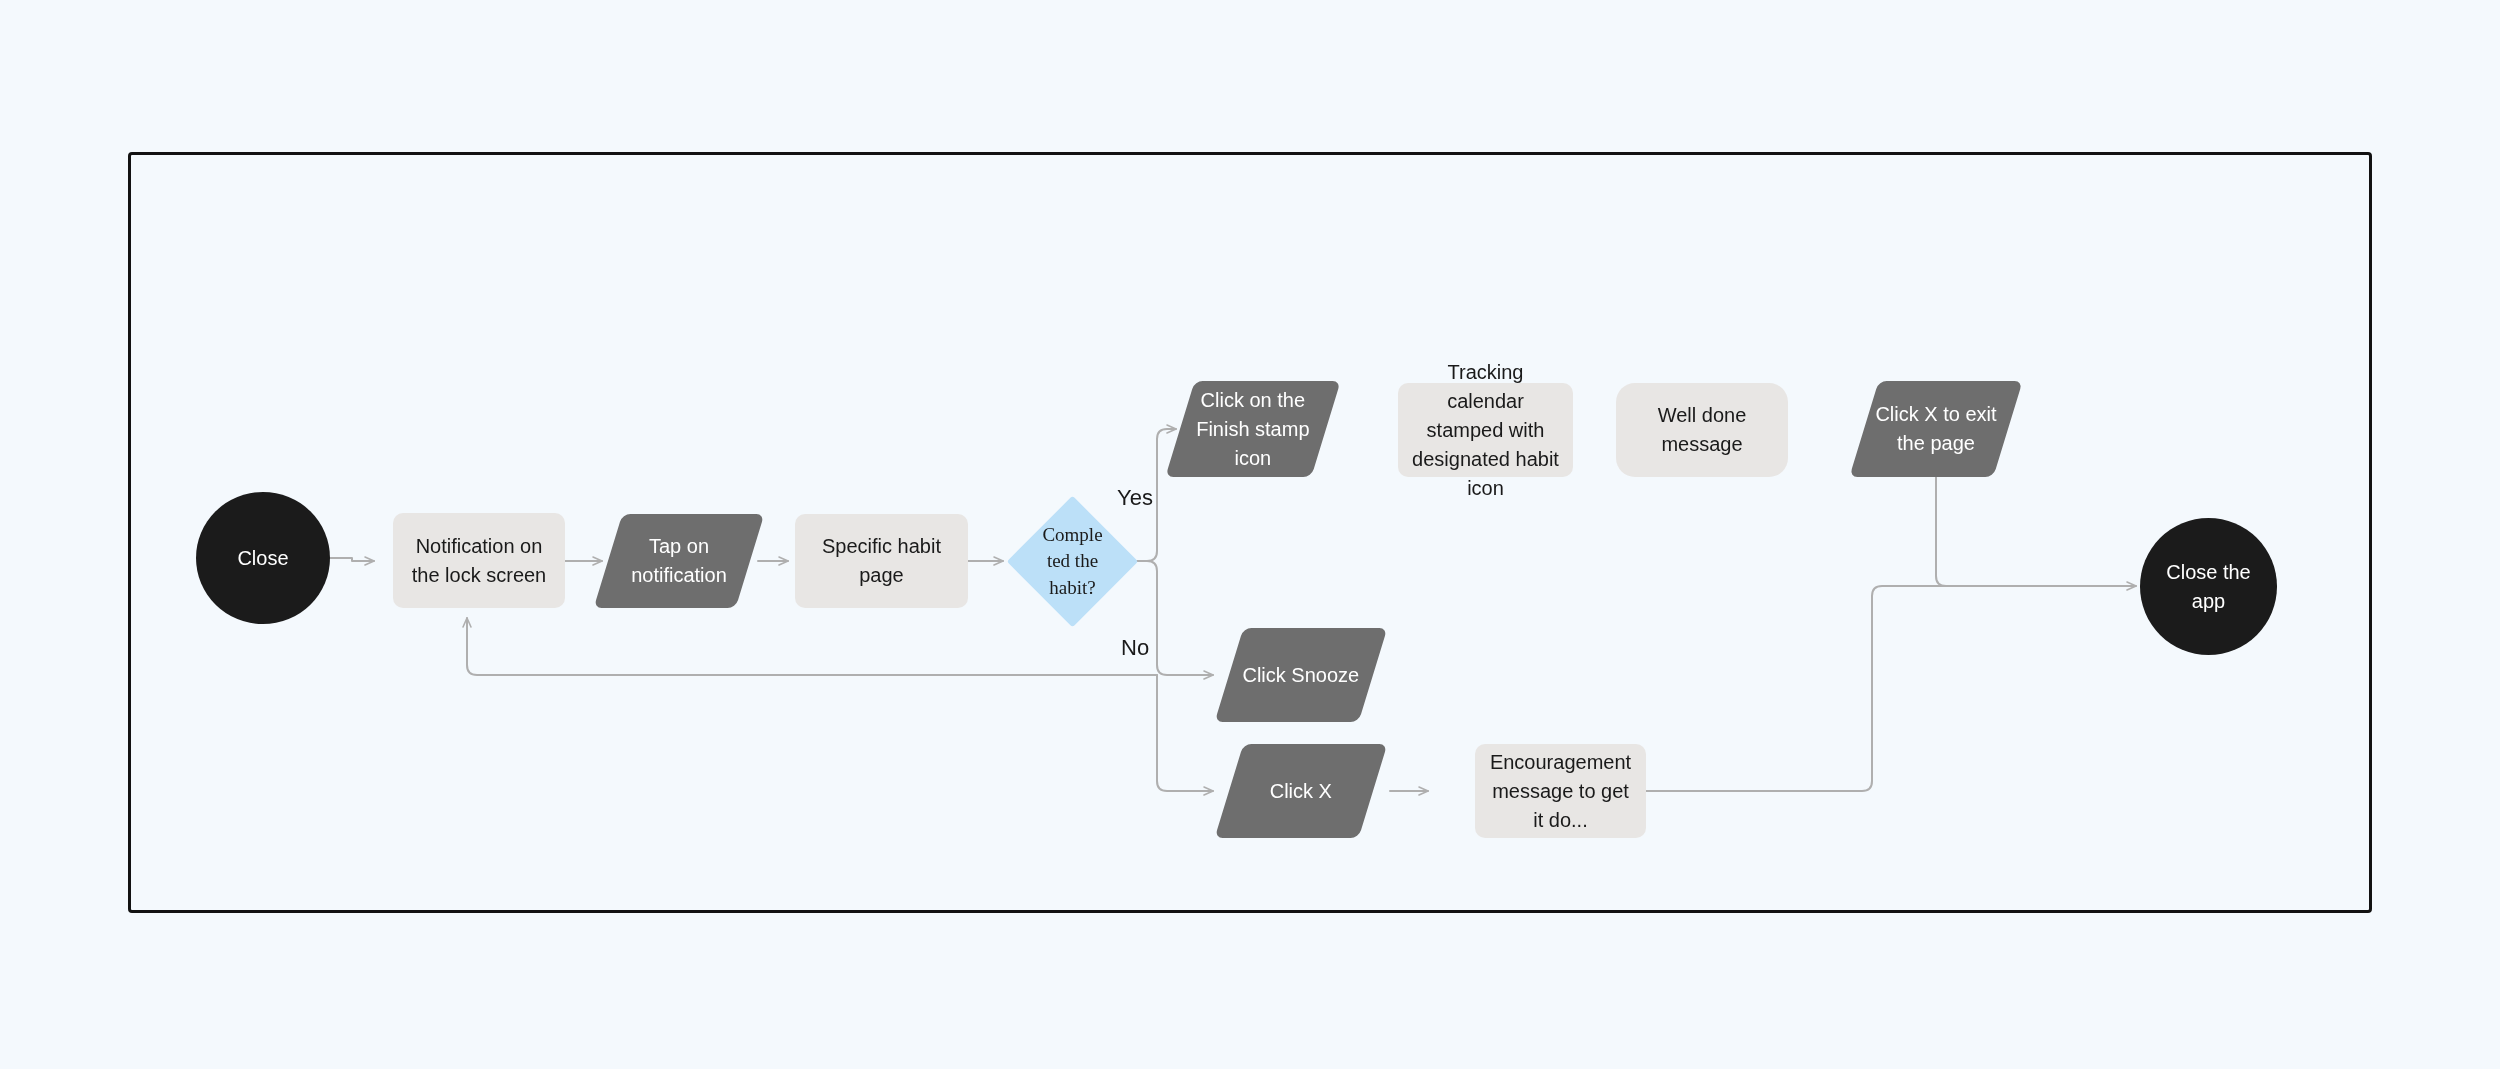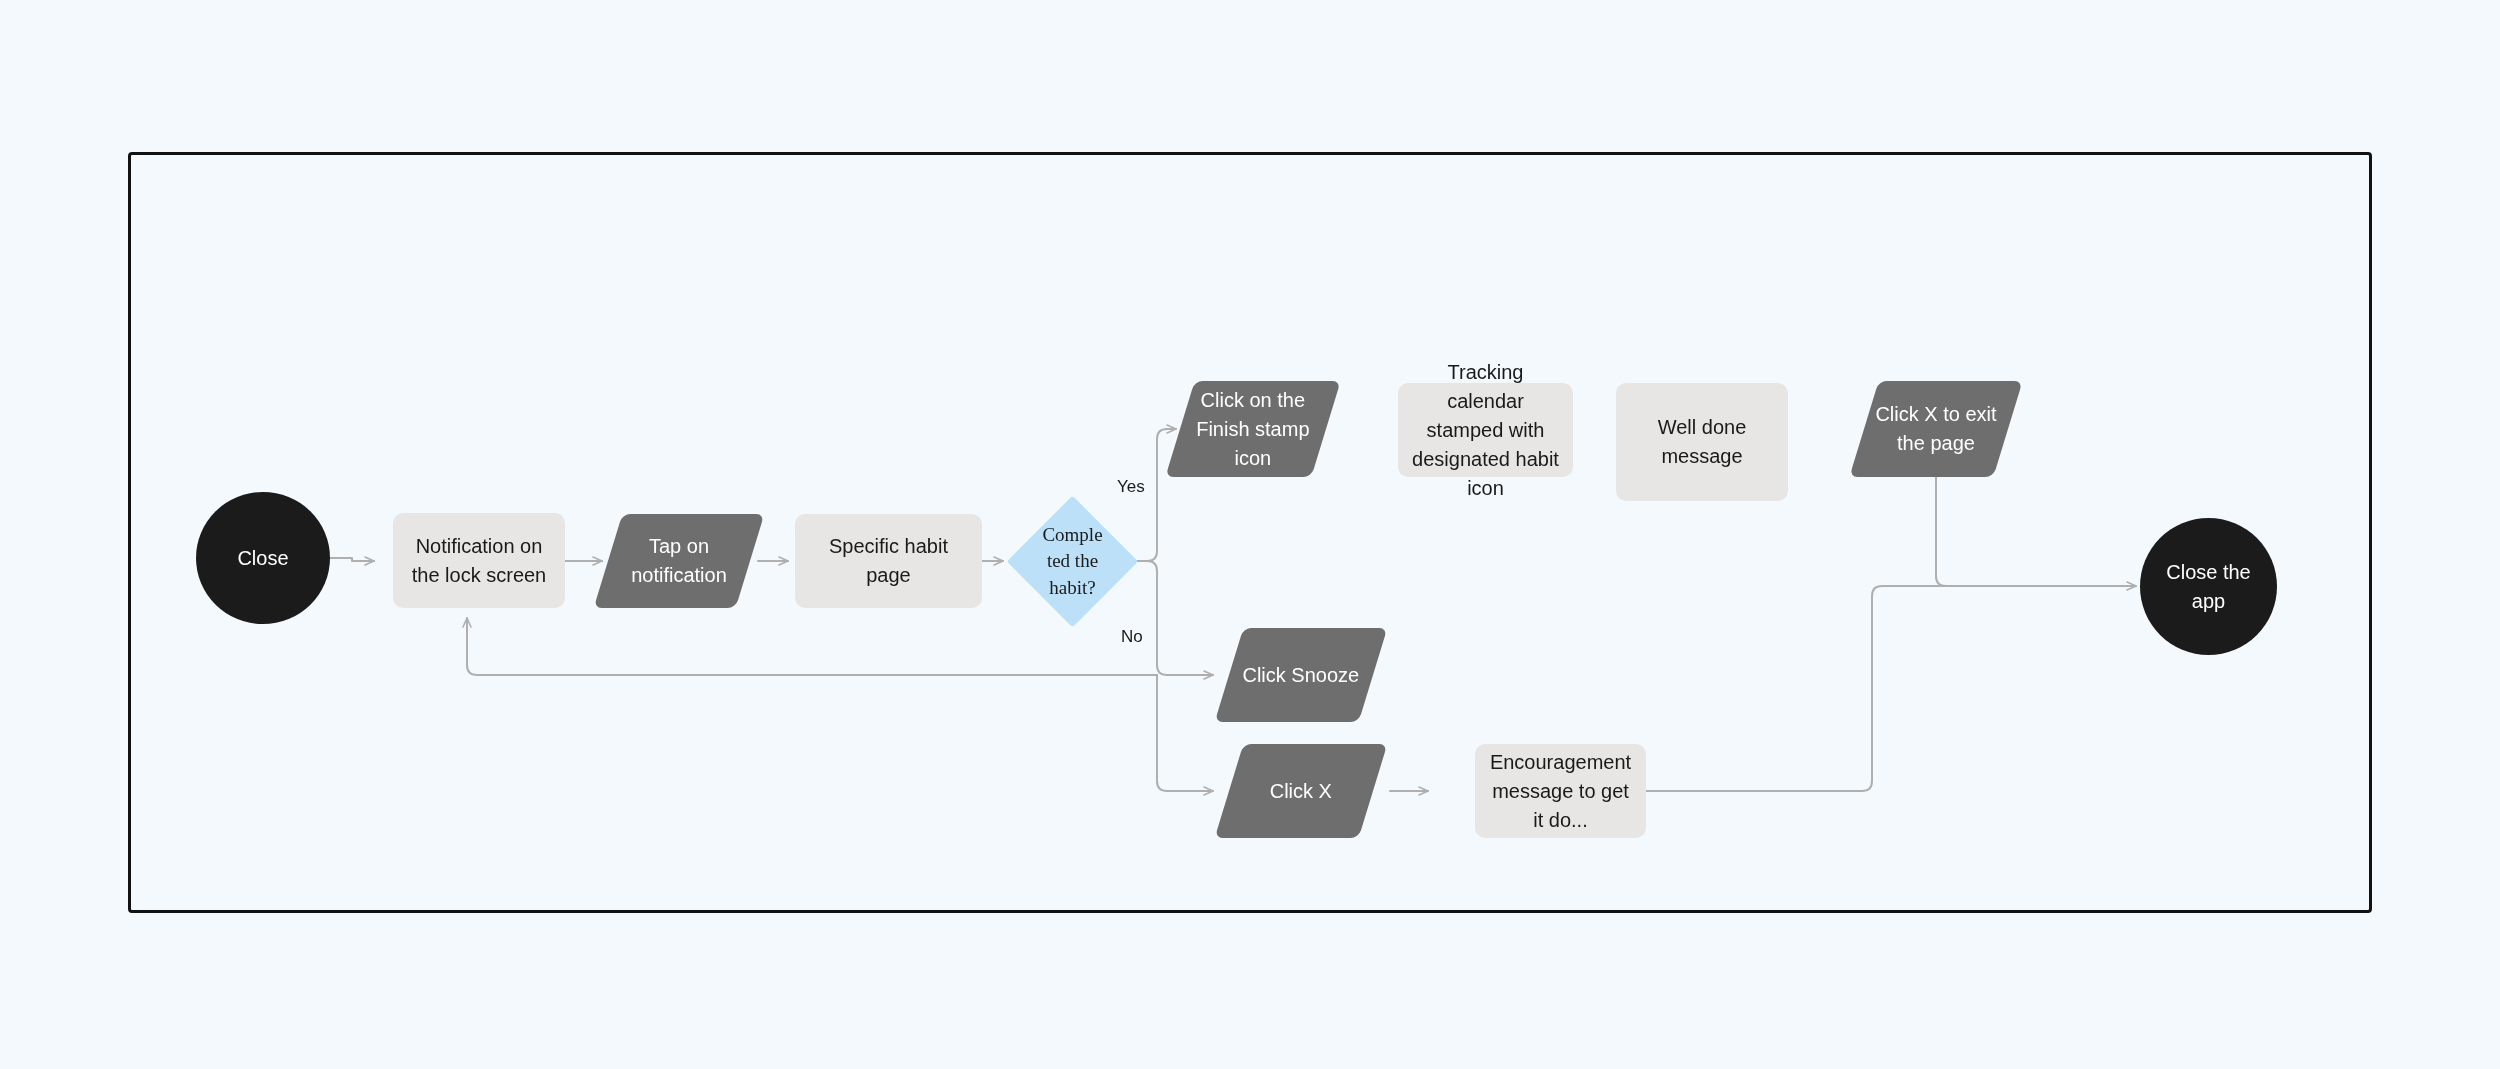--- a/index.html
+++ b/index.html
@@ -94,23 +94,24 @@
     transform: rotate(45deg);
     border-radius: 3px;
   }
   .n-decision .label {
     position: relative;
     z-index: 2;
     line-height: 1.38;
   }
   .edge-label {
     position: absolute;
-    font-size: 17px;
+    font-size: 22px;
     color: #1A1A1A;
     white-space: nowrap;
+    margin-top: 8px;
   }
 </style>
 </head>
 <body>
 
 <div id="canvas">
 
   <div id="frame"></div>
 
   <svg id="edges" viewBox="0 0 2500 1069">
@@ -150,41 +151,41 @@
   </div>
 
   <div class="node n-process" style="left:381px; top:513px; width:172px; height:95px;margin-left:12px;">
     <span class="label">Notification on the lock screen</span>
   </div>
 
   <div class="node n-action" style="left:608px; top:514px; width:142px; height:94px;">
     <span class="label">Tap on notification</span>
   </div>
 
-  <div class="node n-process" style="left:795px; top:514px; width:187px; height:94px;">
+  <div class="node n-process" style="left:795px; top:514px; width:173px; height:94px;">
     <span class="label">Specific habit page</span>
   </div>
 
   <div class="node n-decision" style="left:1026px; top:515px; width:93px; height:93px;">
     <span class="diamond-bg"></span>
     <span class="label">Comple ted the habit?</span>
   </div>
 
   <div class="edge-label" style="left:1117px; top:477px;">Yes</div>
   <div class="edge-label" style="left:1121px; top:627px;">No</div>
 
   <div class="node n-action" style="left:1180px; top:381px; width:146px; height:96px;">
     <span class="label">Click on the Finish stamp icon</span>
   </div>
 
   <div class="node n-process" style="left:1398px; top:383px; width:175px; height:94px;text-align:center;">
     <span class="label">Tracking calendar stamped with designated habit icon</span>
   </div>
 
-  <div class="node n-process" style="left:1616px; top:383px; width:172px; height:118px;">
+  <div class="node n-process" style="left:1616px; top:383px; width:172px; height:94px;border-radius:19px;">
     <span class="label">Well done message</span>
   </div>
 
   <div class="node n-action" style="left:1864px; top:381px; width:144px; height:96px;">
     <span class="label">Click X to exit the page</span>
   </div>
 
   <div class="node n-action" style="left:1229px; top:628px; width:144px; height:94px;">
     <span class="label">Click Snooze</span>
   </div>

